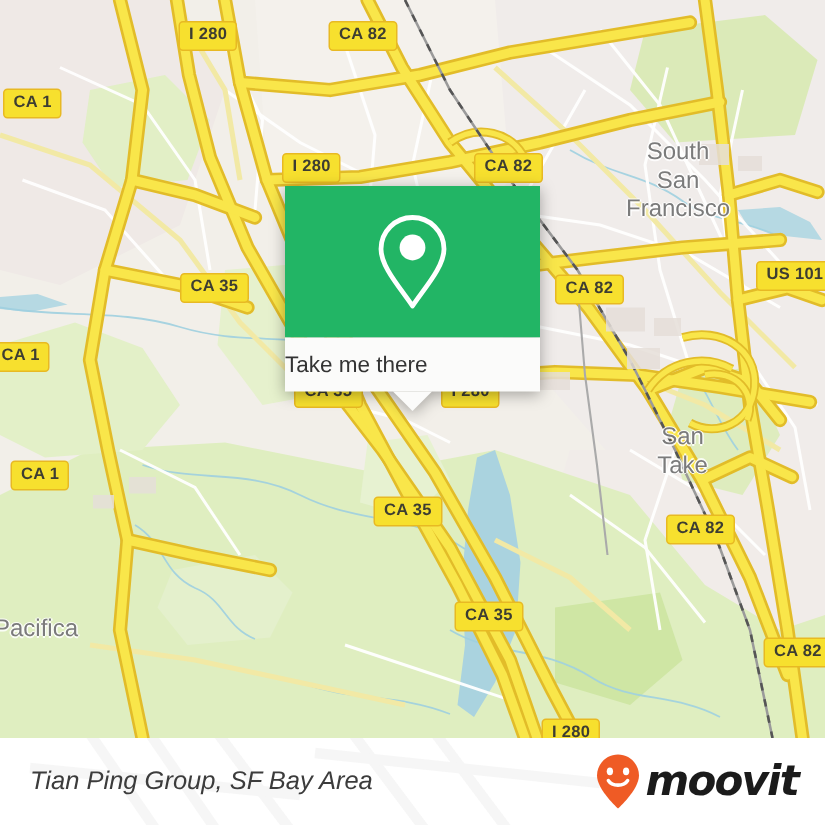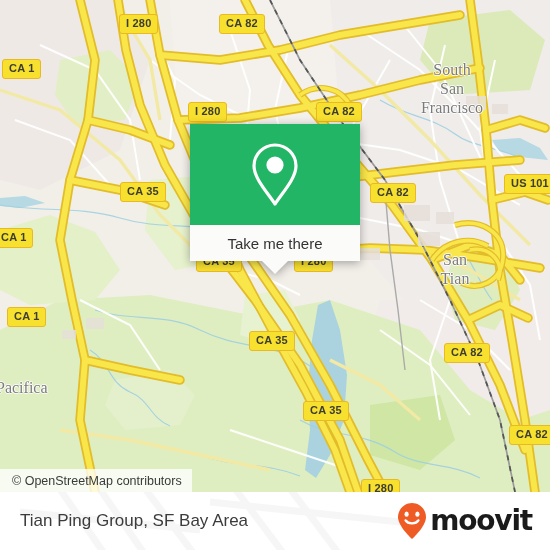--- a/index.html
+++ b/index.html
@@ -45,28 +45,29 @@
     padding: 3px 6px 4px 6px;
     white-space: nowrap;
     letter-spacing: 0.2px;
     box-sizing: border-box;
   }
 
   
   .place {
     position: absolute;
     color: #7b7b7b;
-    font-family: Liberation Serif, serif;
+    font-family: Liberation Sans, sans-serif;
     font-size: 15px;
     line-height: 17px;
     white-space: nowrap;
     text-shadow:
       1px 0 0 rgba(255,255,255,.85), -1px 0 0 rgba(255,255,255,.85),
       0 1px 0 rgba(255,255,255,.85), 0 -1px 0 rgba(255,255,255,.85);
     pointer-events: none;
+    margin-top: 32px;
   }
   .place.big { font-size: 16px; line-height: 19px; }
 
   
   .attribution {
     position: absolute;
     left: 0;
     bottom: 0;
     height: 23px;
     display: flex;
@@ -94,21 +95,21 @@
     display: flex;
     align-items: center;
     justify-content: center;
   }
   .popup-footer {
     width: 170px;
     height: 36px;
     background: #fbfbfa;
     display: flex;
     align-items: center;
-    justify-content: center;
+    justify-content: flex-start;
     color: #333333;
     font-size: 15px;
     font-family: "Liberation Sans", sans-serif;
   }
   .popup-tail {
     position: absolute;
     left: 50%;
     top: 137px;
     transform: translateX(-50%);
     width: 0;
@@ -125,20 +126,21 @@
     top: 492px;
     width: 550px;
     height: 58px;
     background: #ffffff;
     display: flex;
     align-items: center;
     justify-content: space-between;
     padding: 0 18px 0 20px;
     box-sizing: border-box;
     overflow: hidden;
+    font-style: italic;
   }
   .bottombar-watermark {
     position: absolute;
     left: 0; top: 0;
     width: 550px; height: 58px;
     opacity: 0.5;
     pointer-events: none;
   }
   .bar-title {
     position: relative;
@@ -327,21 +329,21 @@
     </svg>
 
     <div class="place big" style="left:452px; top:60px; text-align:center; transform:translateX(-50%);">
       <div>South</div>
       <div>San</div>
       <div>Francisco</div>
     </div>
 
     <div class="place big" style="left:455px; top:250px; text-align:center; transform:translateX(-50%);">
       <div>San</div>
-      <div>Tian</div>
+      <div>Take</div>
     </div>
 
     <div class="place big" style="left:-4px; top:378px;">
       <div>Pacifica</div>
     </div>
 
     <div class="shield" style="left:119px;  top:14px;">I 280</div>
     <div class="shield" style="left:219px;  top:14px;">CA 82</div>
     <div class="shield" style="left:2px;    top:59px;">CA 1</div>
     <div class="shield" style="left:188px;  top:102px;">I 280</div>
@@ -352,23 +354,20 @@
     <div class="shield" style="left:-6px;   top:228px;">CA 1</div>
     <div class="shield" style="left:196px;  top:252px;">CA 35</div>
     <div class="shield" style="left:294px;  top:252px;">I 280</div>
     <div class="shield" style="left:7px;    top:307px;">CA 1</div>
     <div class="shield" style="left:249px;  top:331px;">CA 35</div>
     <div class="shield" style="left:444px;  top:343px;">CA 82</div>
     <div class="shield" style="left:303px;  top:401px;">CA 35</div>
     <div class="shield" style="left:509px;  top:425px;">CA 82</div>
     <div class="shield" style="left:361px;  top:479px;">I 280</div>
 
-    <div class="attribution">
-      <span>© OpenStreetMap contributors</span>
-    </div>
 
     <div class="popup">
       <div class="popup-body">
         <svg width="56" height="70" viewBox="0 0 56 70">
           <path d="M28 5 C16.4 5 7 14.4 7 26 C7 38 20 52 28 64 C36 52 49 38 49 26 C49 14.4 39.6 5 28 5 Z" fill="none" stroke="#ffffff" stroke-width="3.2" stroke-linejoin="round"></path>
           <circle cx="28" cy="25" r="8.6" fill="#ffffff"></circle>
         </svg>
       </div>
       <div class="popup-footer">
         <span>Take me there</span>

